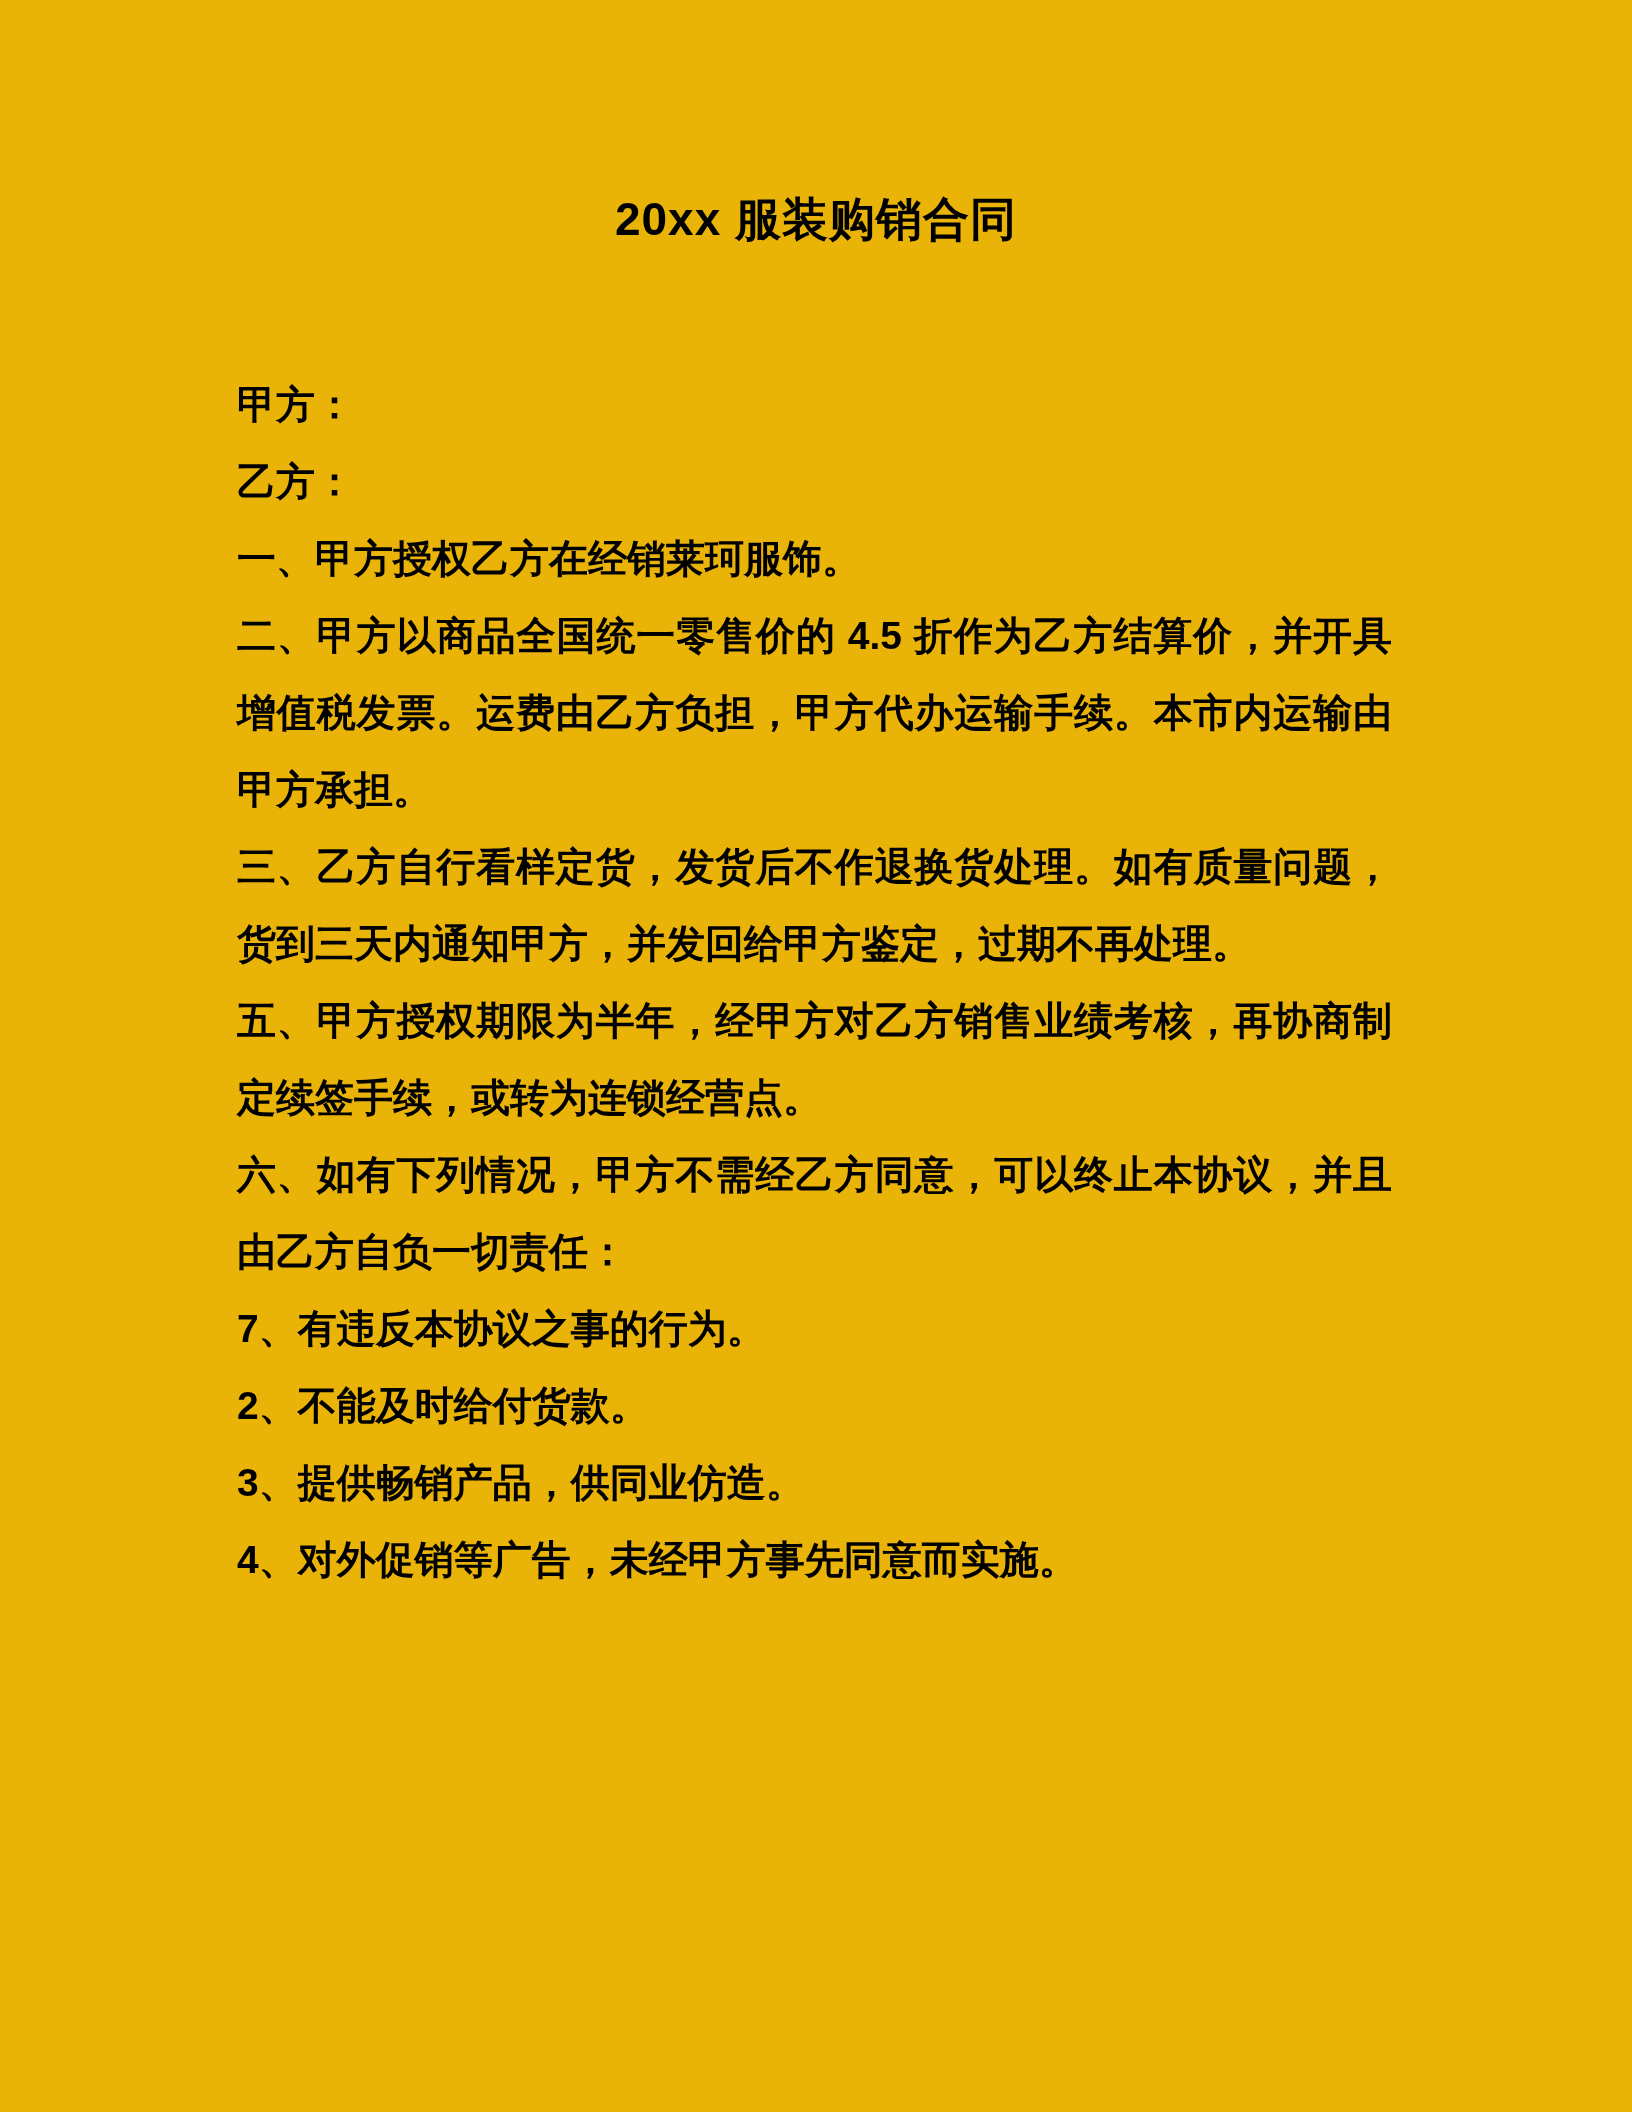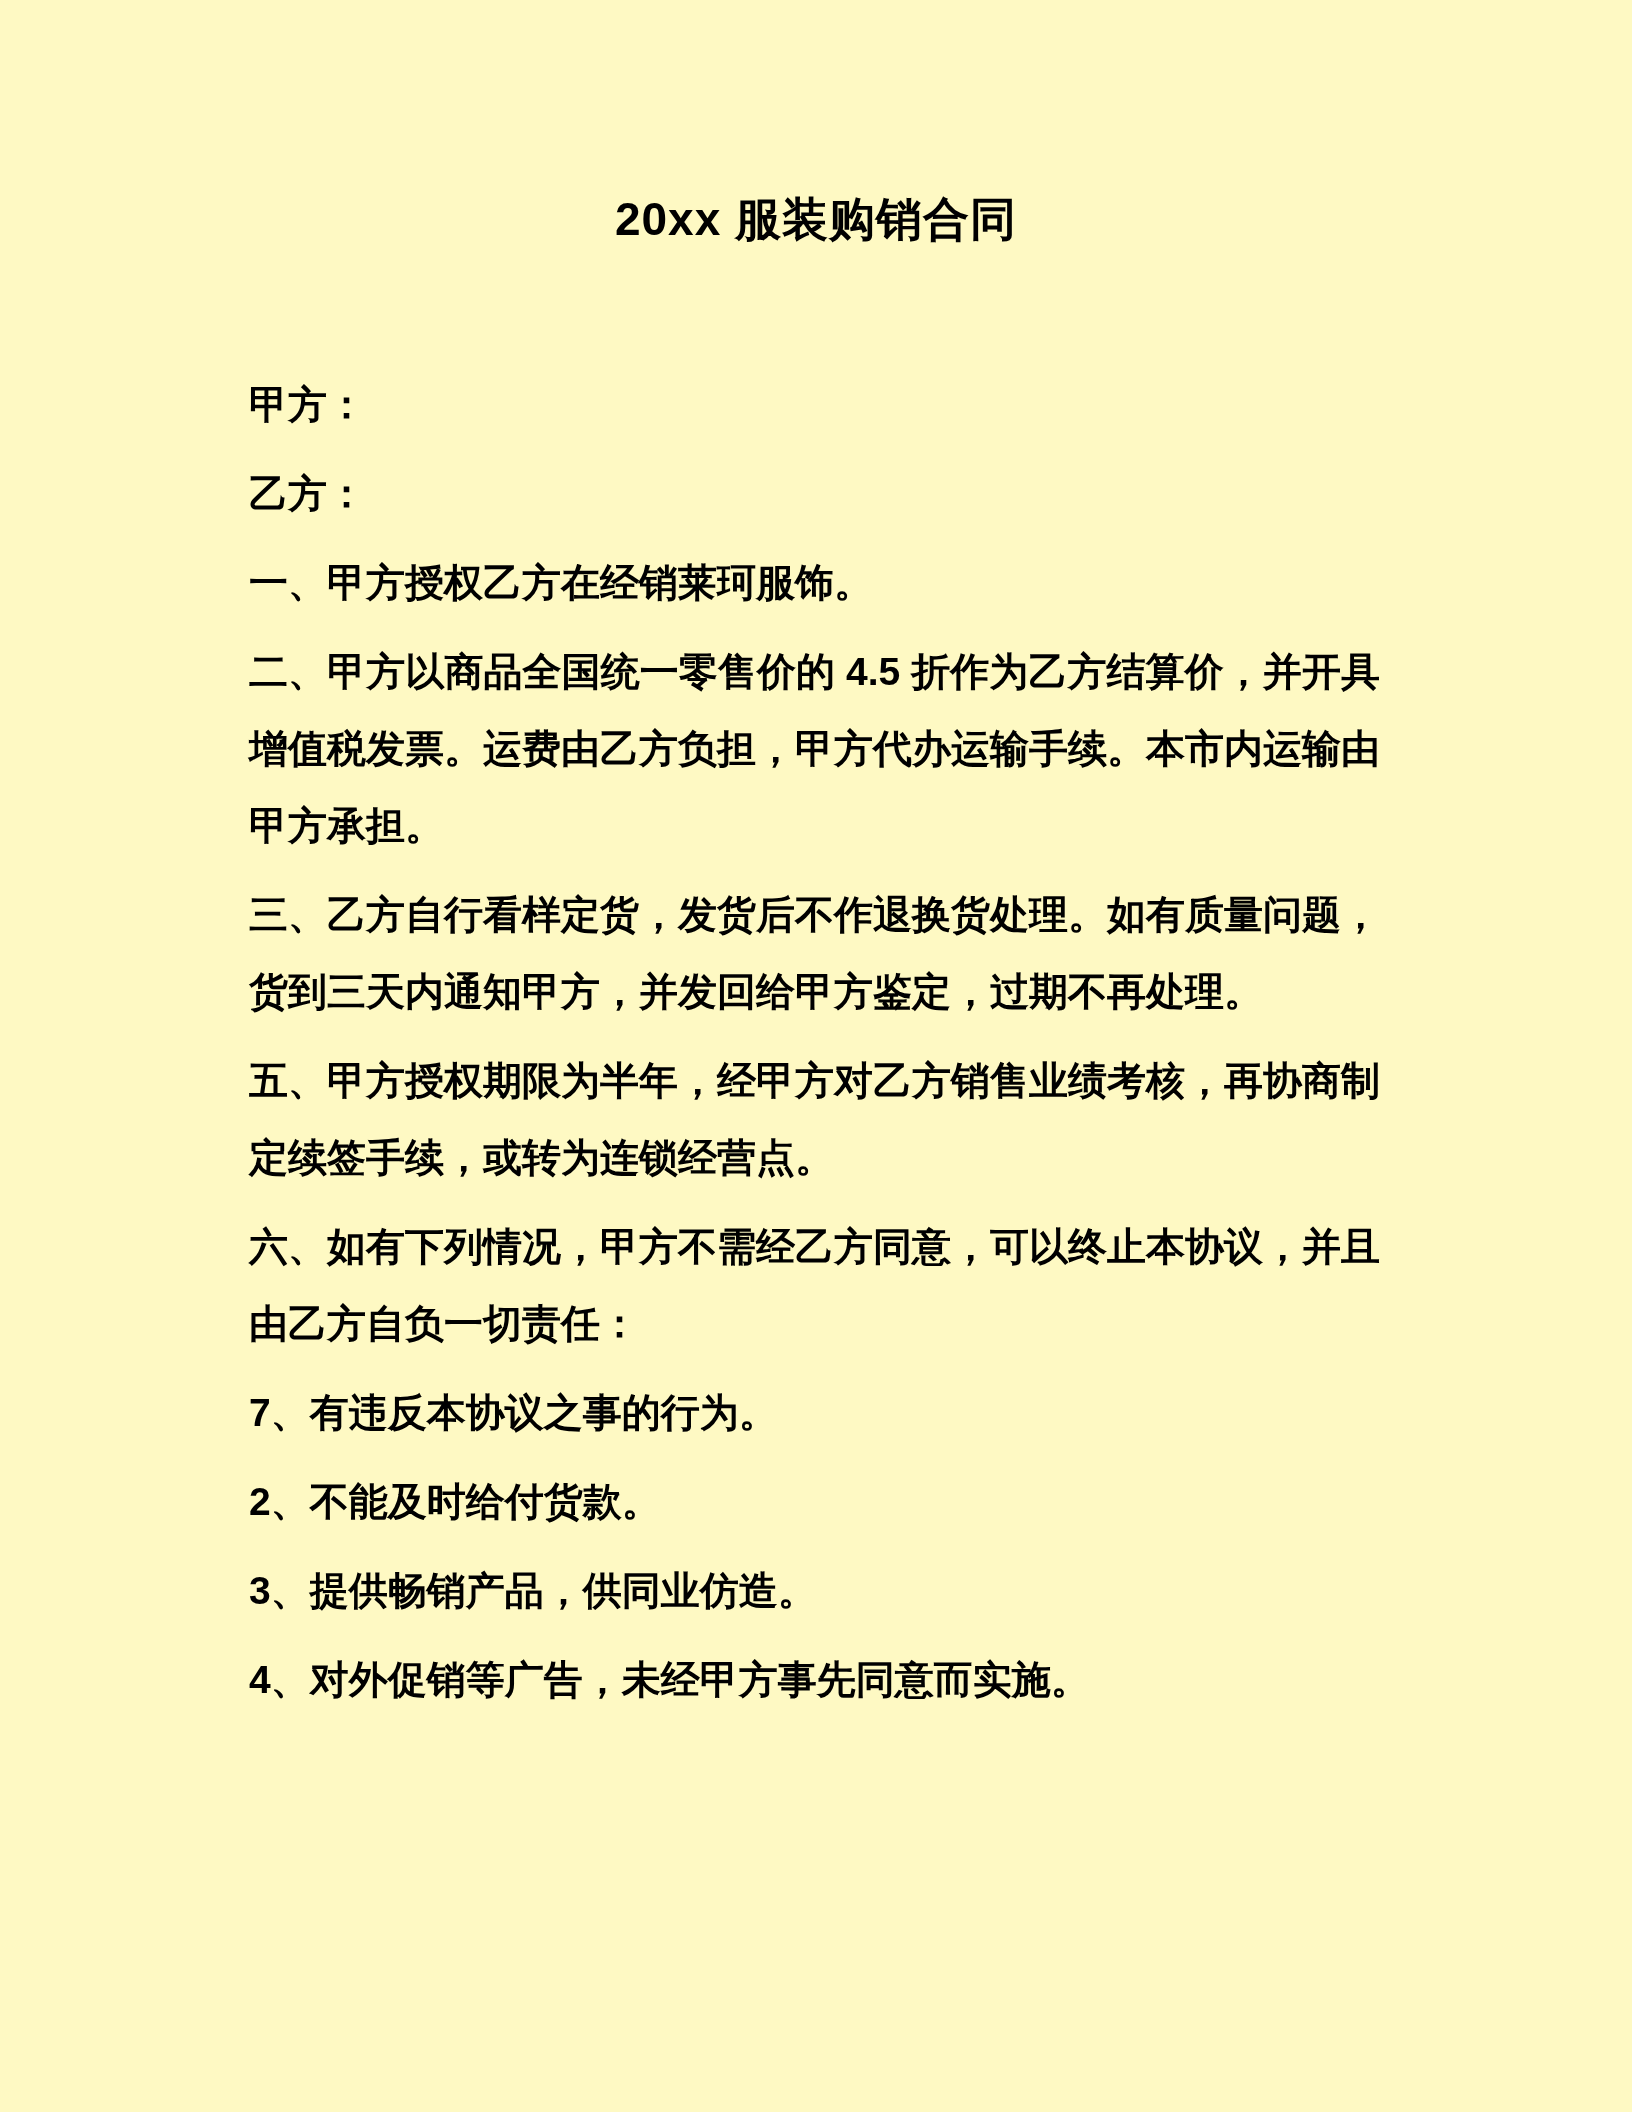--- a/index.html
+++ b/index.html
@@ -4,39 +4,39 @@
 <style>
   html, body {
     margin: 0;
     padding: 0;
     background: #ffffff;
   }
   .page {
     position: relative;
     width: 1632px;
     height: 2112px;
-    background: #fef9c3;
+    background: #eab308;
     overflow: hidden;
     font-family: "Liberation Sans", sans-serif;
     color: #000000;
   }
   .title {
     margin: 192px 0 0 0;
     text-align: center;
     font-size: 46px;
     line-height: 54px;
     font-weight: 700;
     letter-spacing: 1px;
     color: #000000;
   }
   .content {
     margin: 120px 240px 0 237px; 
   }
   .para {
-    margin: 12px;
+    margin: 0;
     font-size: 39px;
     line-height: 77px;
     font-weight: 700;
     text-align: justify;
     text-align-last: left;
     text-justify: inter-character;
     word-break: break-all;
     color: #000000;
   }
 </style>

